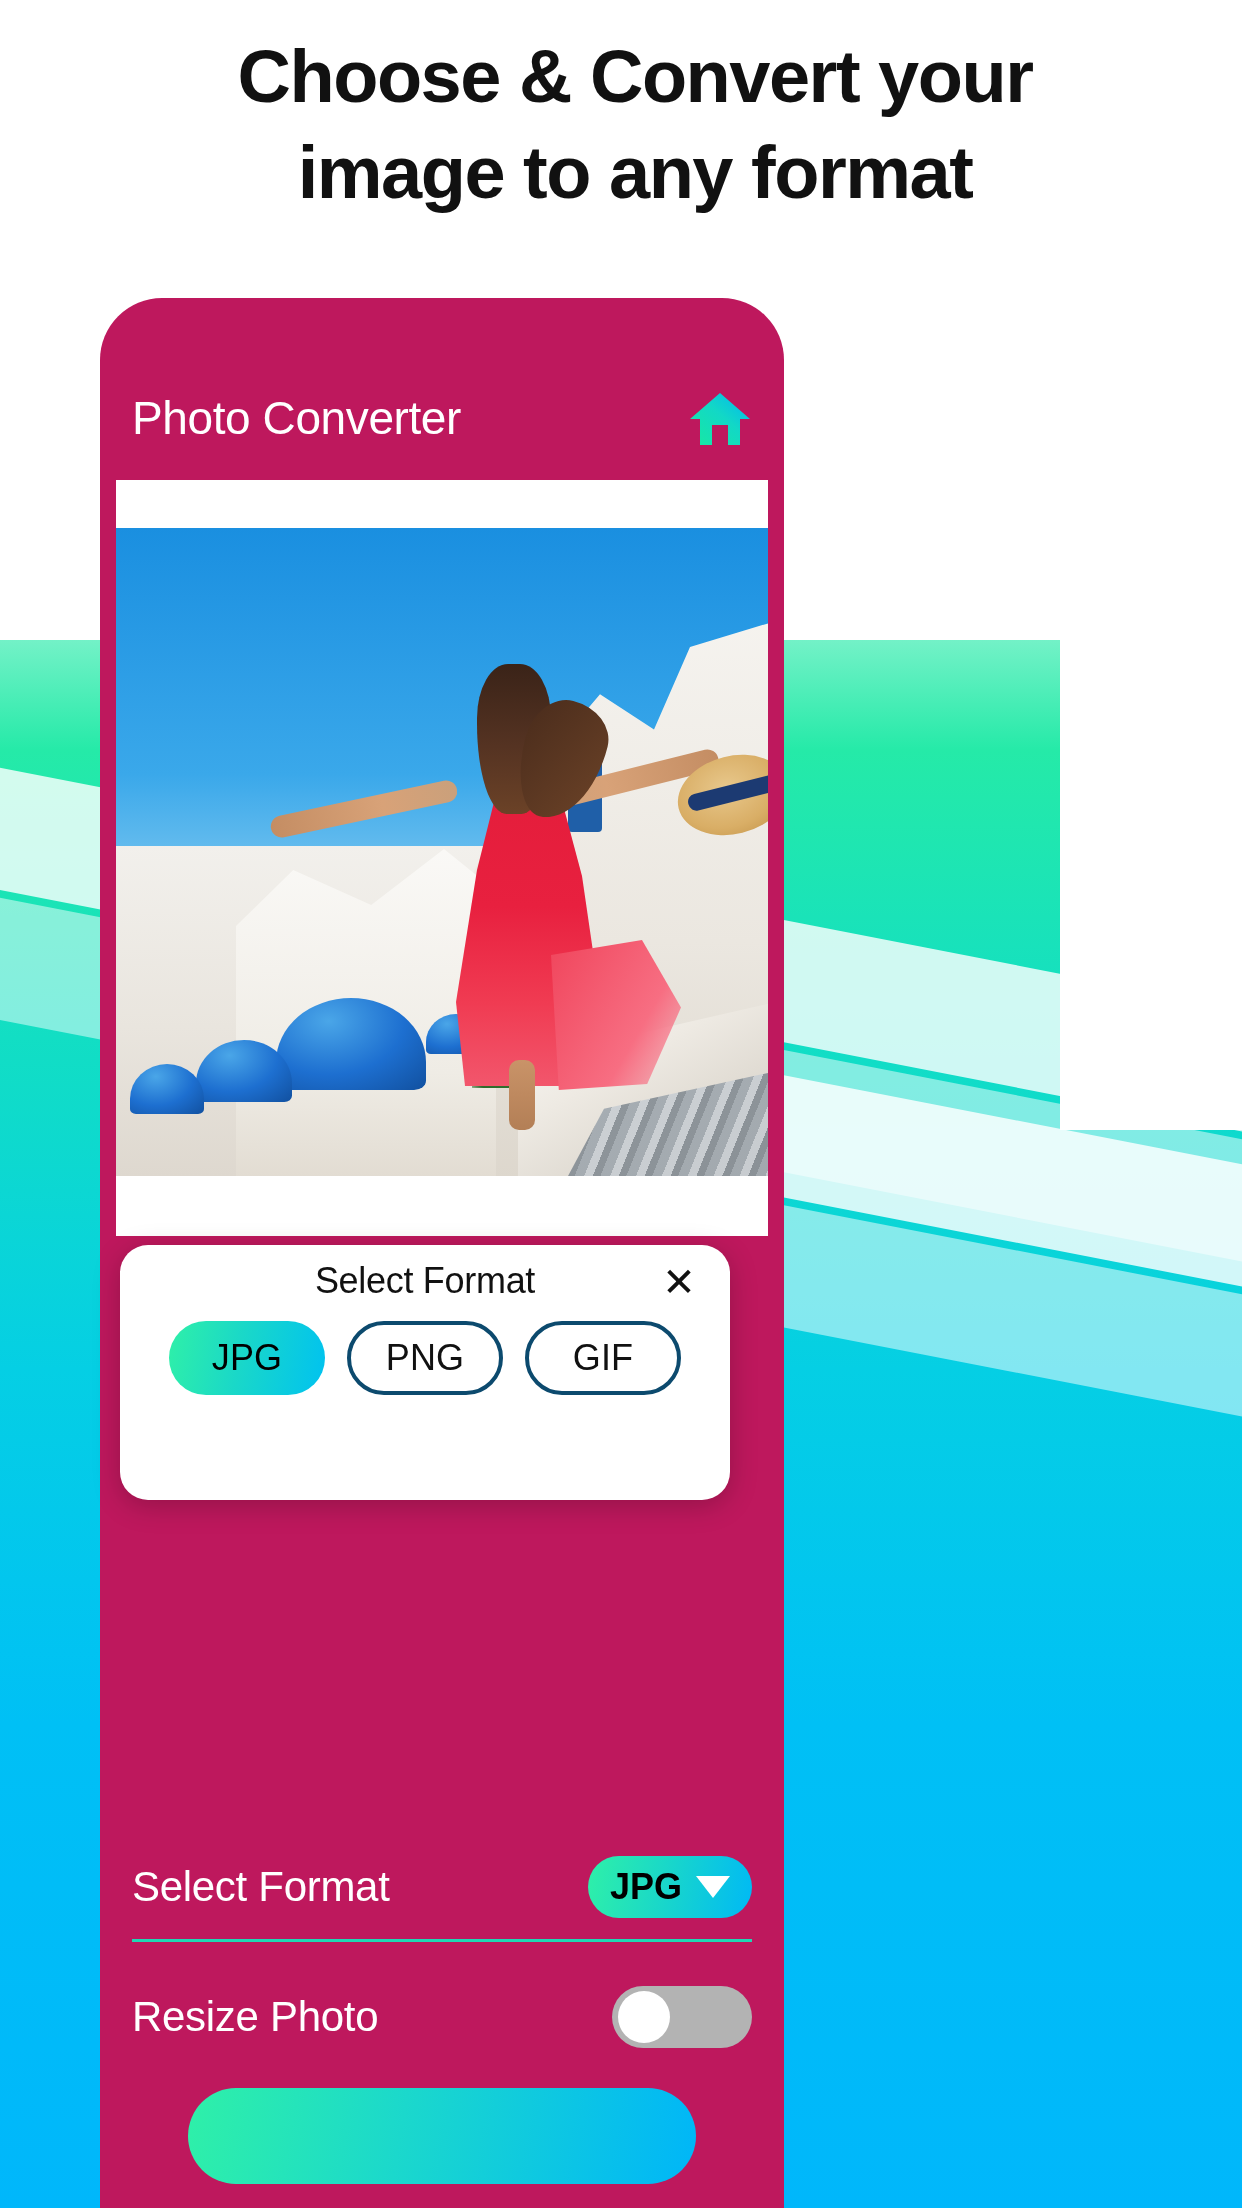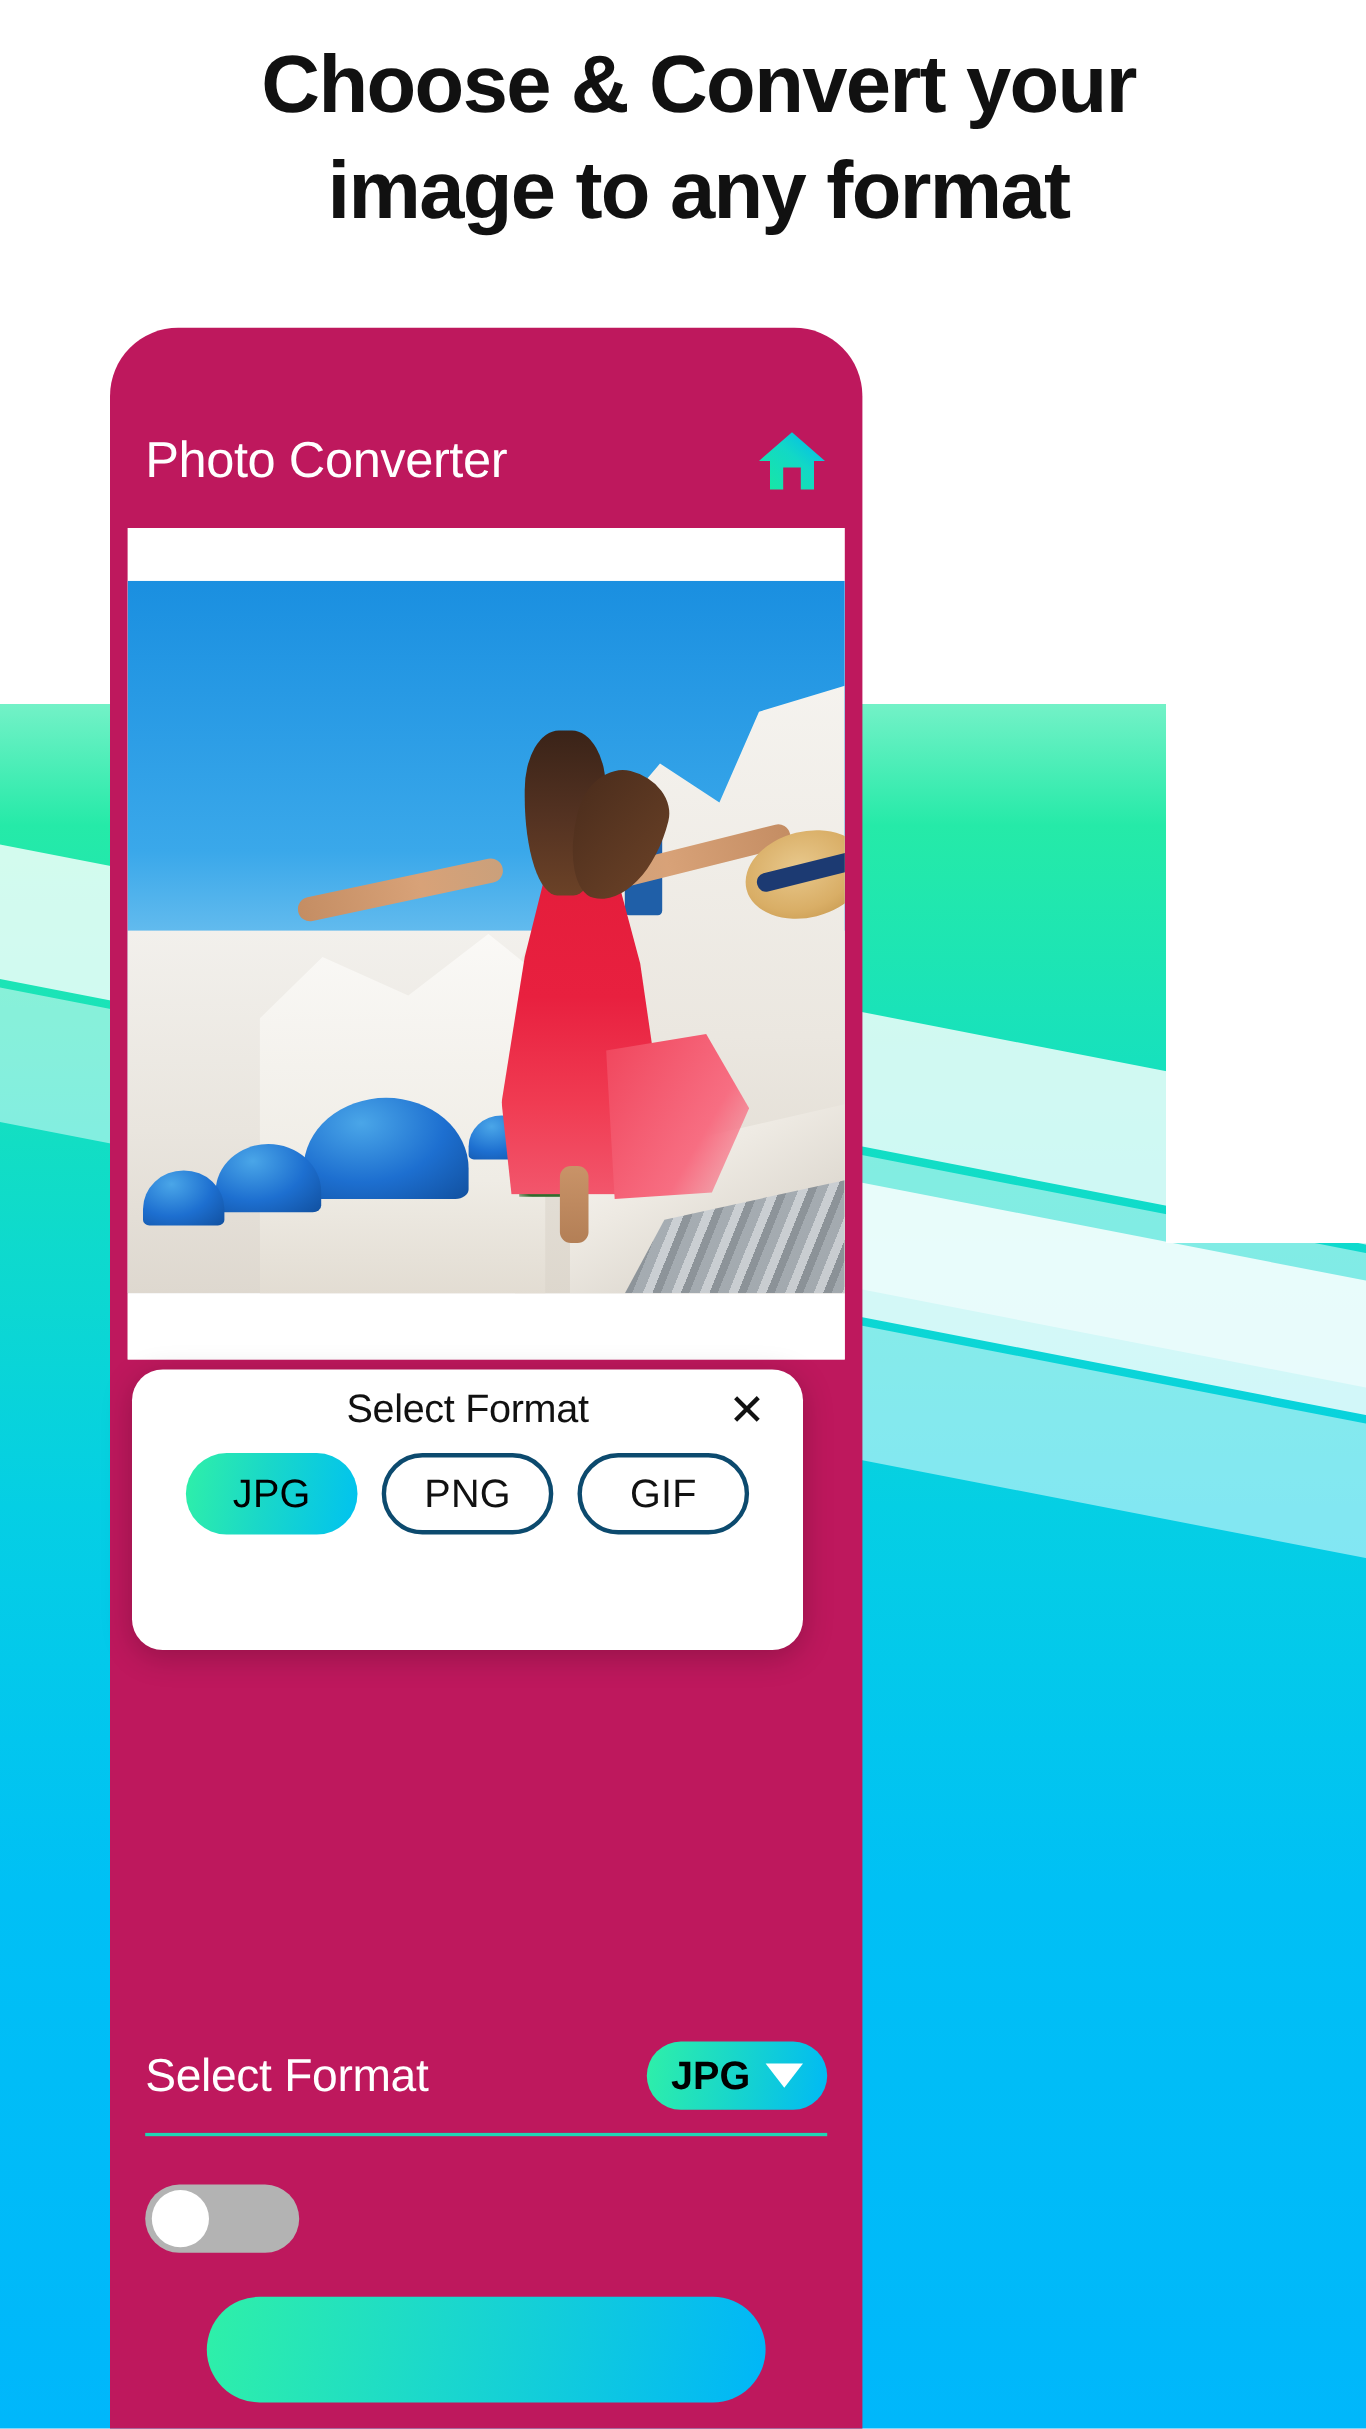--- a/index.html
+++ b/index.html
@@ -364,20 +364,21 @@
 
     <div class="setting-row r-format">
       <div class="setting-label">Select Format</div>
       <div class="format-pill">
         <span class="format-pill-text">JPG</span>
         <span class="caret"></span>
       </div>
     </div>
 
     <div class="setting-row r-resize">
+      <div class="setting-label">Resize Photo</div>
       <div class="toggle">
         <div class="toggle-knob"></div>
       </div>
     </div>
 
     <div class="cta">
       
     </div>
 
   </div>

